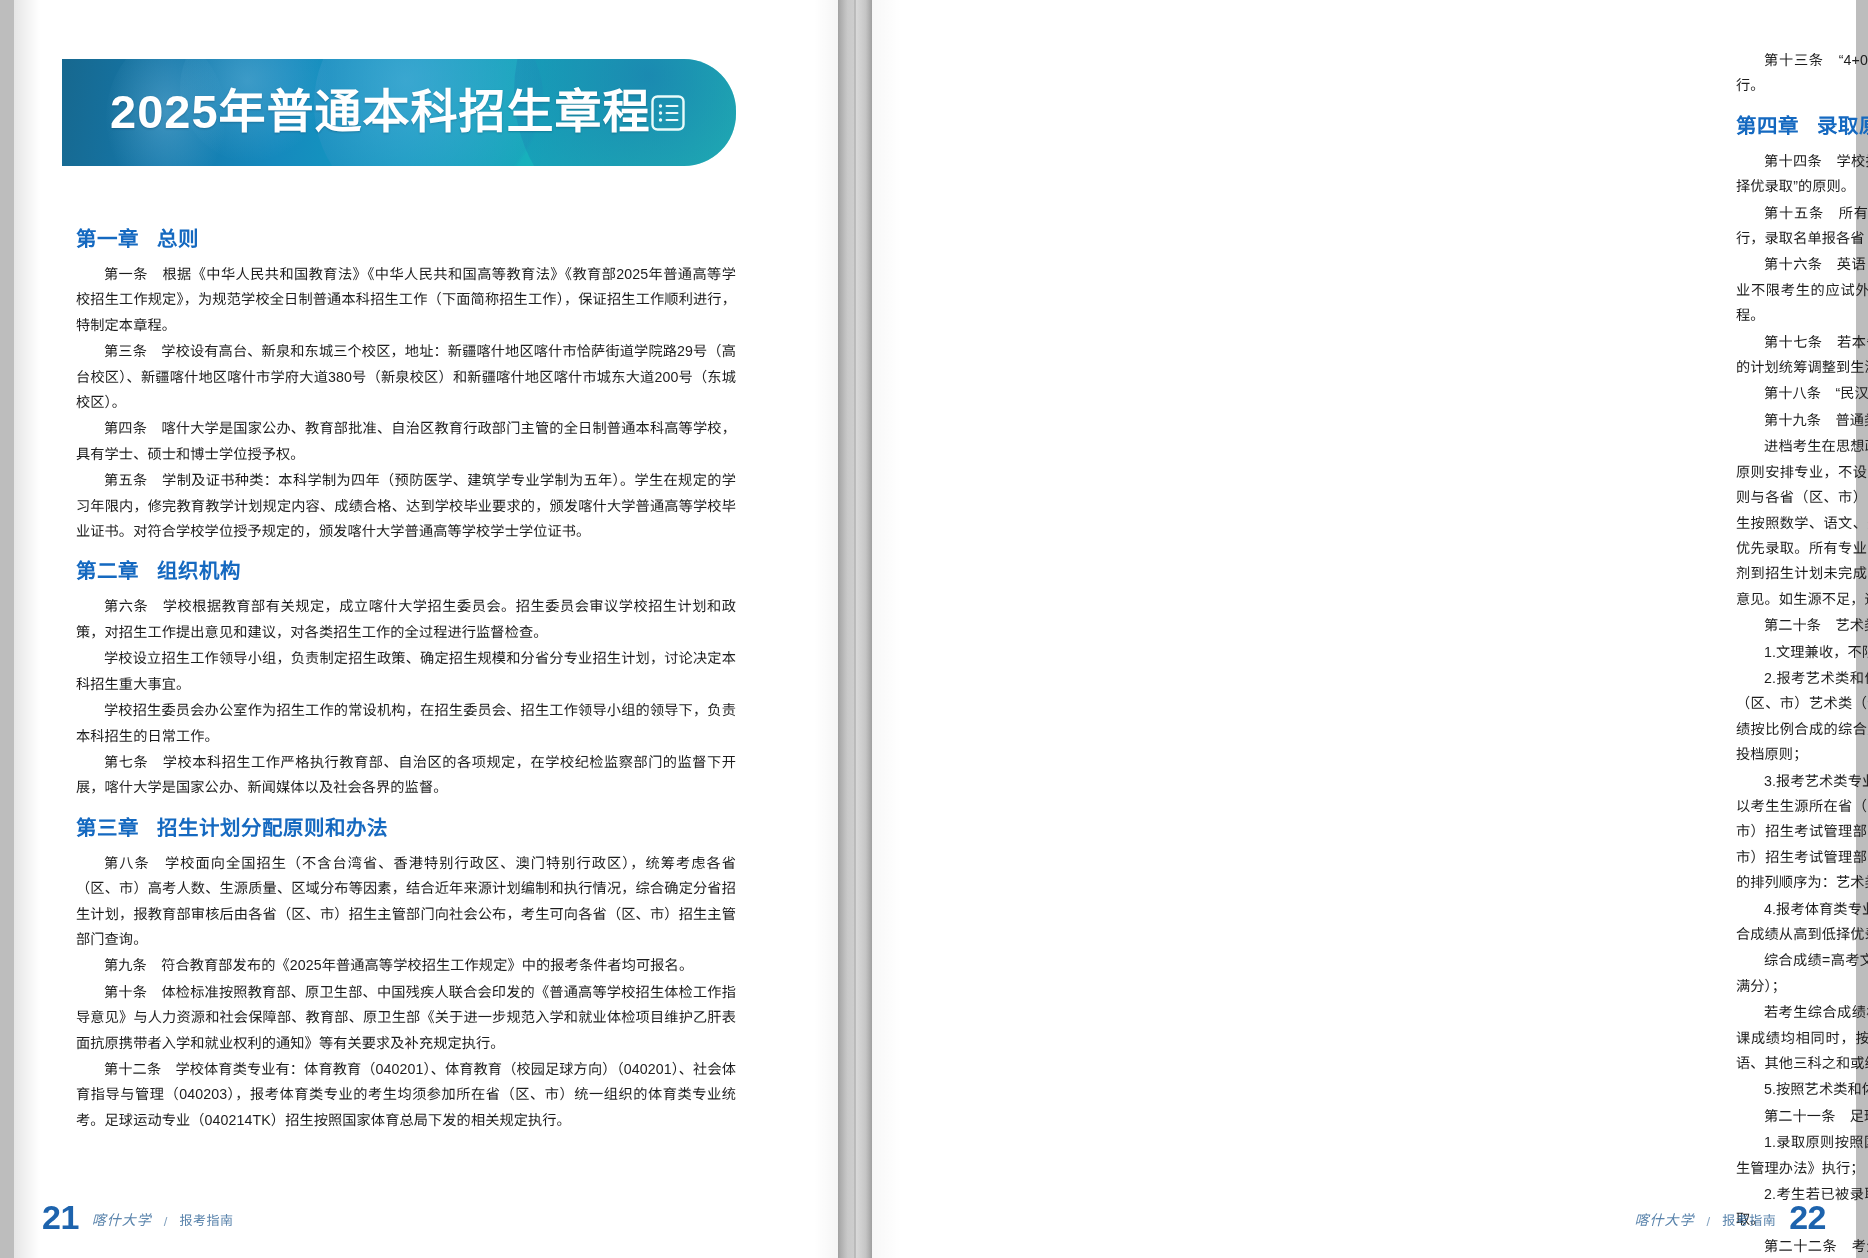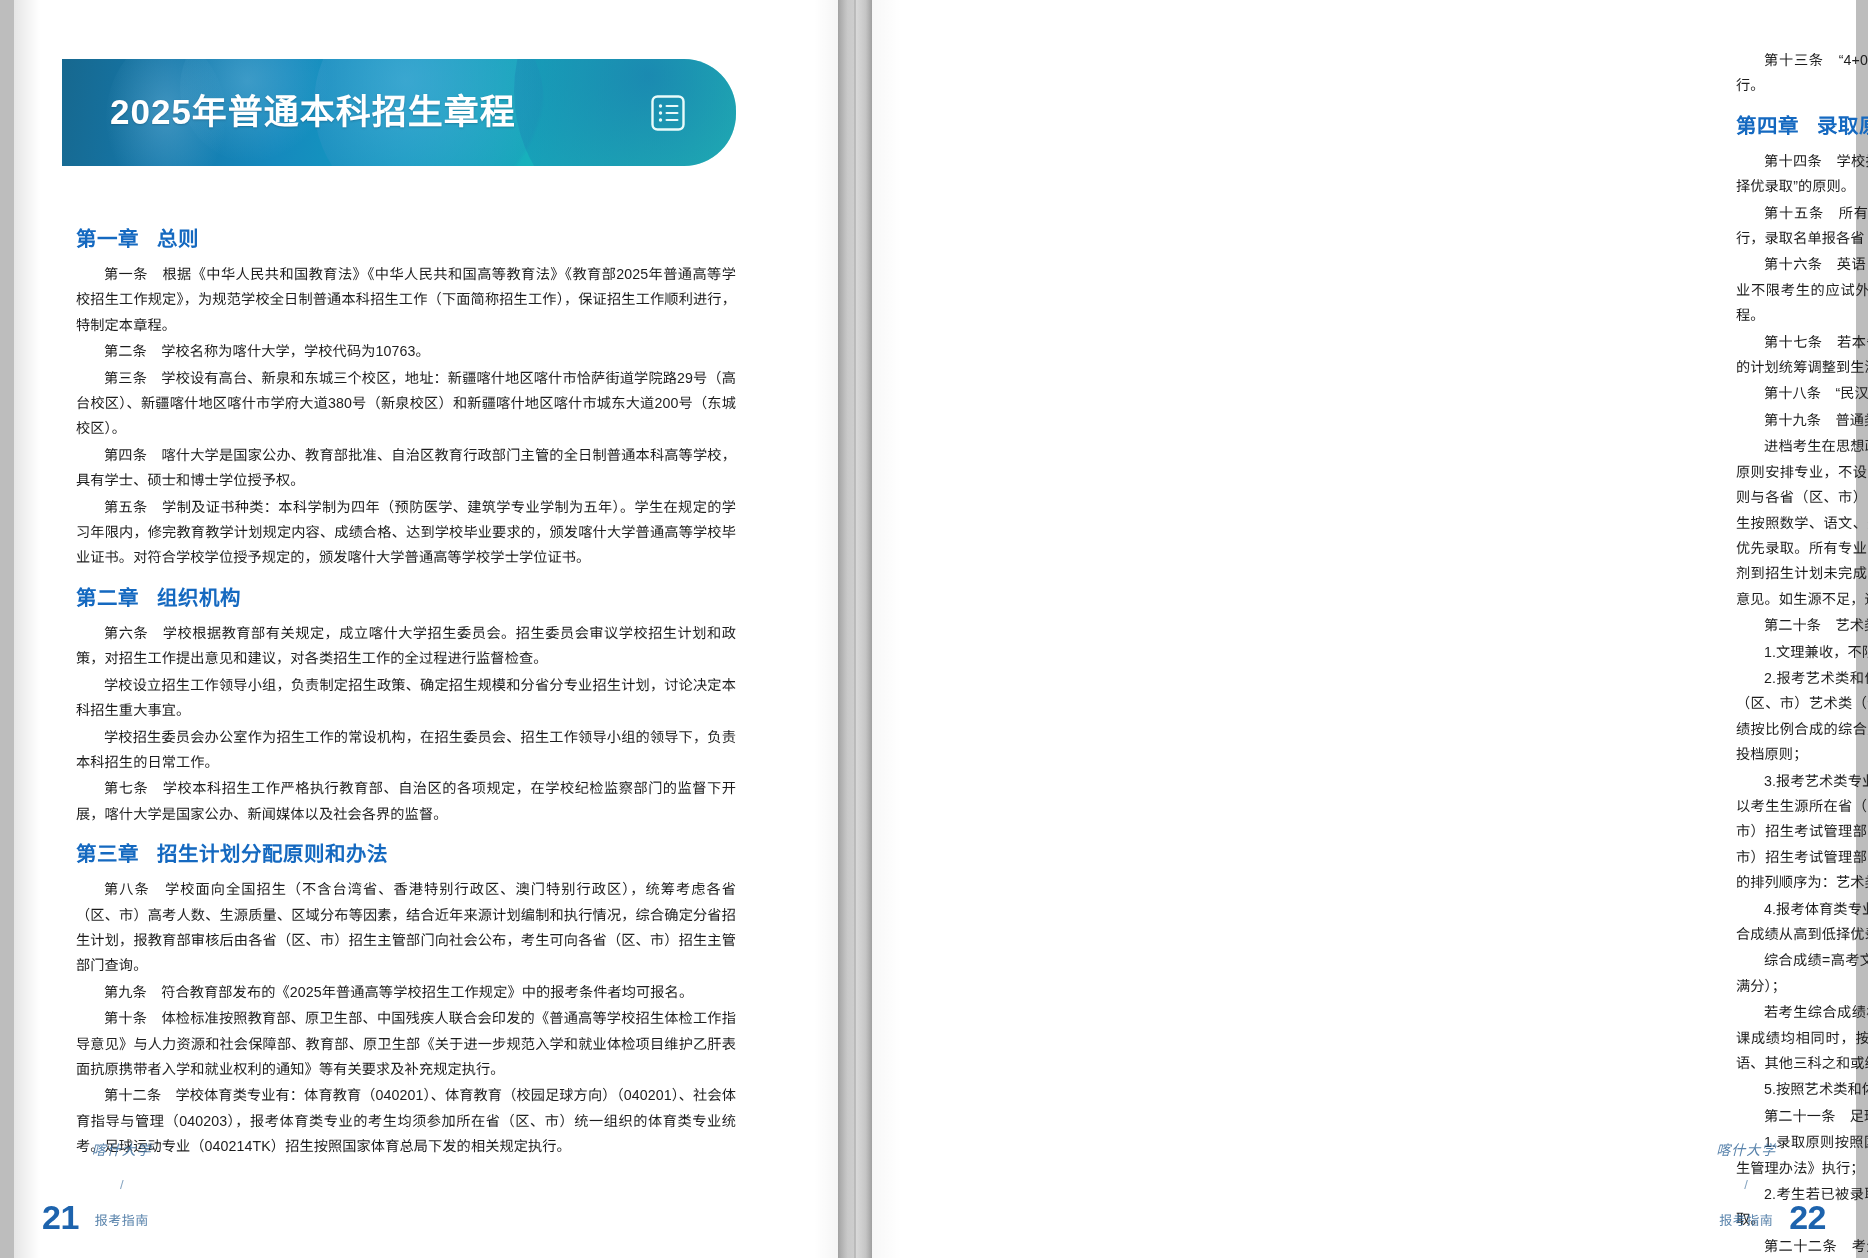--- a/index.html
+++ b/index.html
@@ -97,21 +97,21 @@
   }
   .banner .blob-d {
     width: 120px; height: 160px;
     left: 44px; top: -20px;
     background: radial-gradient(ellipse at 50% 45%, rgba(150,205,235,0.33), rgba(150,205,235,0) 72%);
   }
   .banner-title {
     position: absolute;
     left: 48px;
     top: 24px;
-    font-size: 35px;
+    font-size: 47px;
     line-height: 58px;
     font-weight: bold;
     color: #ffffff;
     letter-spacing: 1px;
     white-space: nowrap;
     text-shadow: 0 1px 2px rgba(0,40,70,0.28);
   }
   .banner-icon {
     position: absolute;
     right: 48px;
@@ -169,26 +169,25 @@
   .footer-right { right: 30px; }
   .page-num {
     font-size: 34px;
     font-weight: bold;
     color: #1d63ad;
     line-height: 30px;
     letter-spacing: -0.5px;
   }
   .footer-brand {
     display: flex;
-    align-items: center;
-    gap: 18px;
+    align-items: flex-end;
+    gap: 12px;
     padding-bottom: 3px;
     color: #3e6f9e;
     opacity: 0.85;
-    flex-direction: column;
   }
   .brand-name {
     font-family: "DejaVu Serif", serif;
     font-style: italic;
     font-size: 14px;
     letter-spacing: 1px;
   }
   .brand-slash { font-size: 13px; color: #6f93b5; }
   .brand-sub { font-size: 13px; letter-spacing: 0.5px; }
 </style>
@@ -219,21 +218,20 @@
         </svg>
       </span>
     </div>
 
     <div class="col col-left">
 
       <h2 class="chapter">
         <span>第一章</span><span class="sep"></span><span>总则</span>
       </h2>
       <p class="para">第一条　根据《中华人民共和国教育法》《中华人民共和国高等教育法》《教育部2025年普通高等学校招生工作规定》，为规范学校全日制普通本科招生工作（下面简称招生工作），保证招生工作顺利进行，特制定本章程。</p>
-      <p class="para">第二条　学校名称为喀什大学，学校代码为10763。</p>
       <p class="para">第三条　学校设有高台、新泉和东城三个校区，地址：新疆喀什地区喀什市恰萨街道学院路29号（高台校区）、新疆喀什地区喀什市学府大道380号（新泉校区）和新疆喀什地区喀什市城东大道200号（东城校区）。</p>
       <p class="para">第四条　喀什大学是国家公办、教育部批准、自治区教育行政部门主管的全日制普通本科高等学校，具有学士、硕士和博士学位授予权。</p>
       <p class="para">第五条　学制及证书种类：本科学制为四年（预防医学、建筑学专业学制为五年）。学生在规定的学习年限内，修完教育教学计划规定内容、成绩合格、达到学校毕业要求的，颁发喀什大学普通高等学校毕业证书。对符合学校学位授予规定的，颁发喀什大学普通高等学校学士学位证书。</p>
 
       <h2 class="chapter">
         <span>第二章</span><span class="sep"></span><span>组织机构</span>
       </h2>
       <p class="para">第六条　学校根据教育部有关规定，成立喀什大学招生委员会。招生委员会审议学校招生计划和政策，对招生工作提出意见和建议，对各类招生工作的全过程进行监督检查。</p>
       <p class="para">学校设立招生工作领导小组，负责制定招生政策、确定招生规模和分省分专业招生计划，讨论决定本科招生重大事宜。</p>
       <p class="para">学校招生委员会办公室作为招生工作的常设机构，在招生委员会、招生工作领导小组的领导下，负责本科招生的日常工作。</p>

